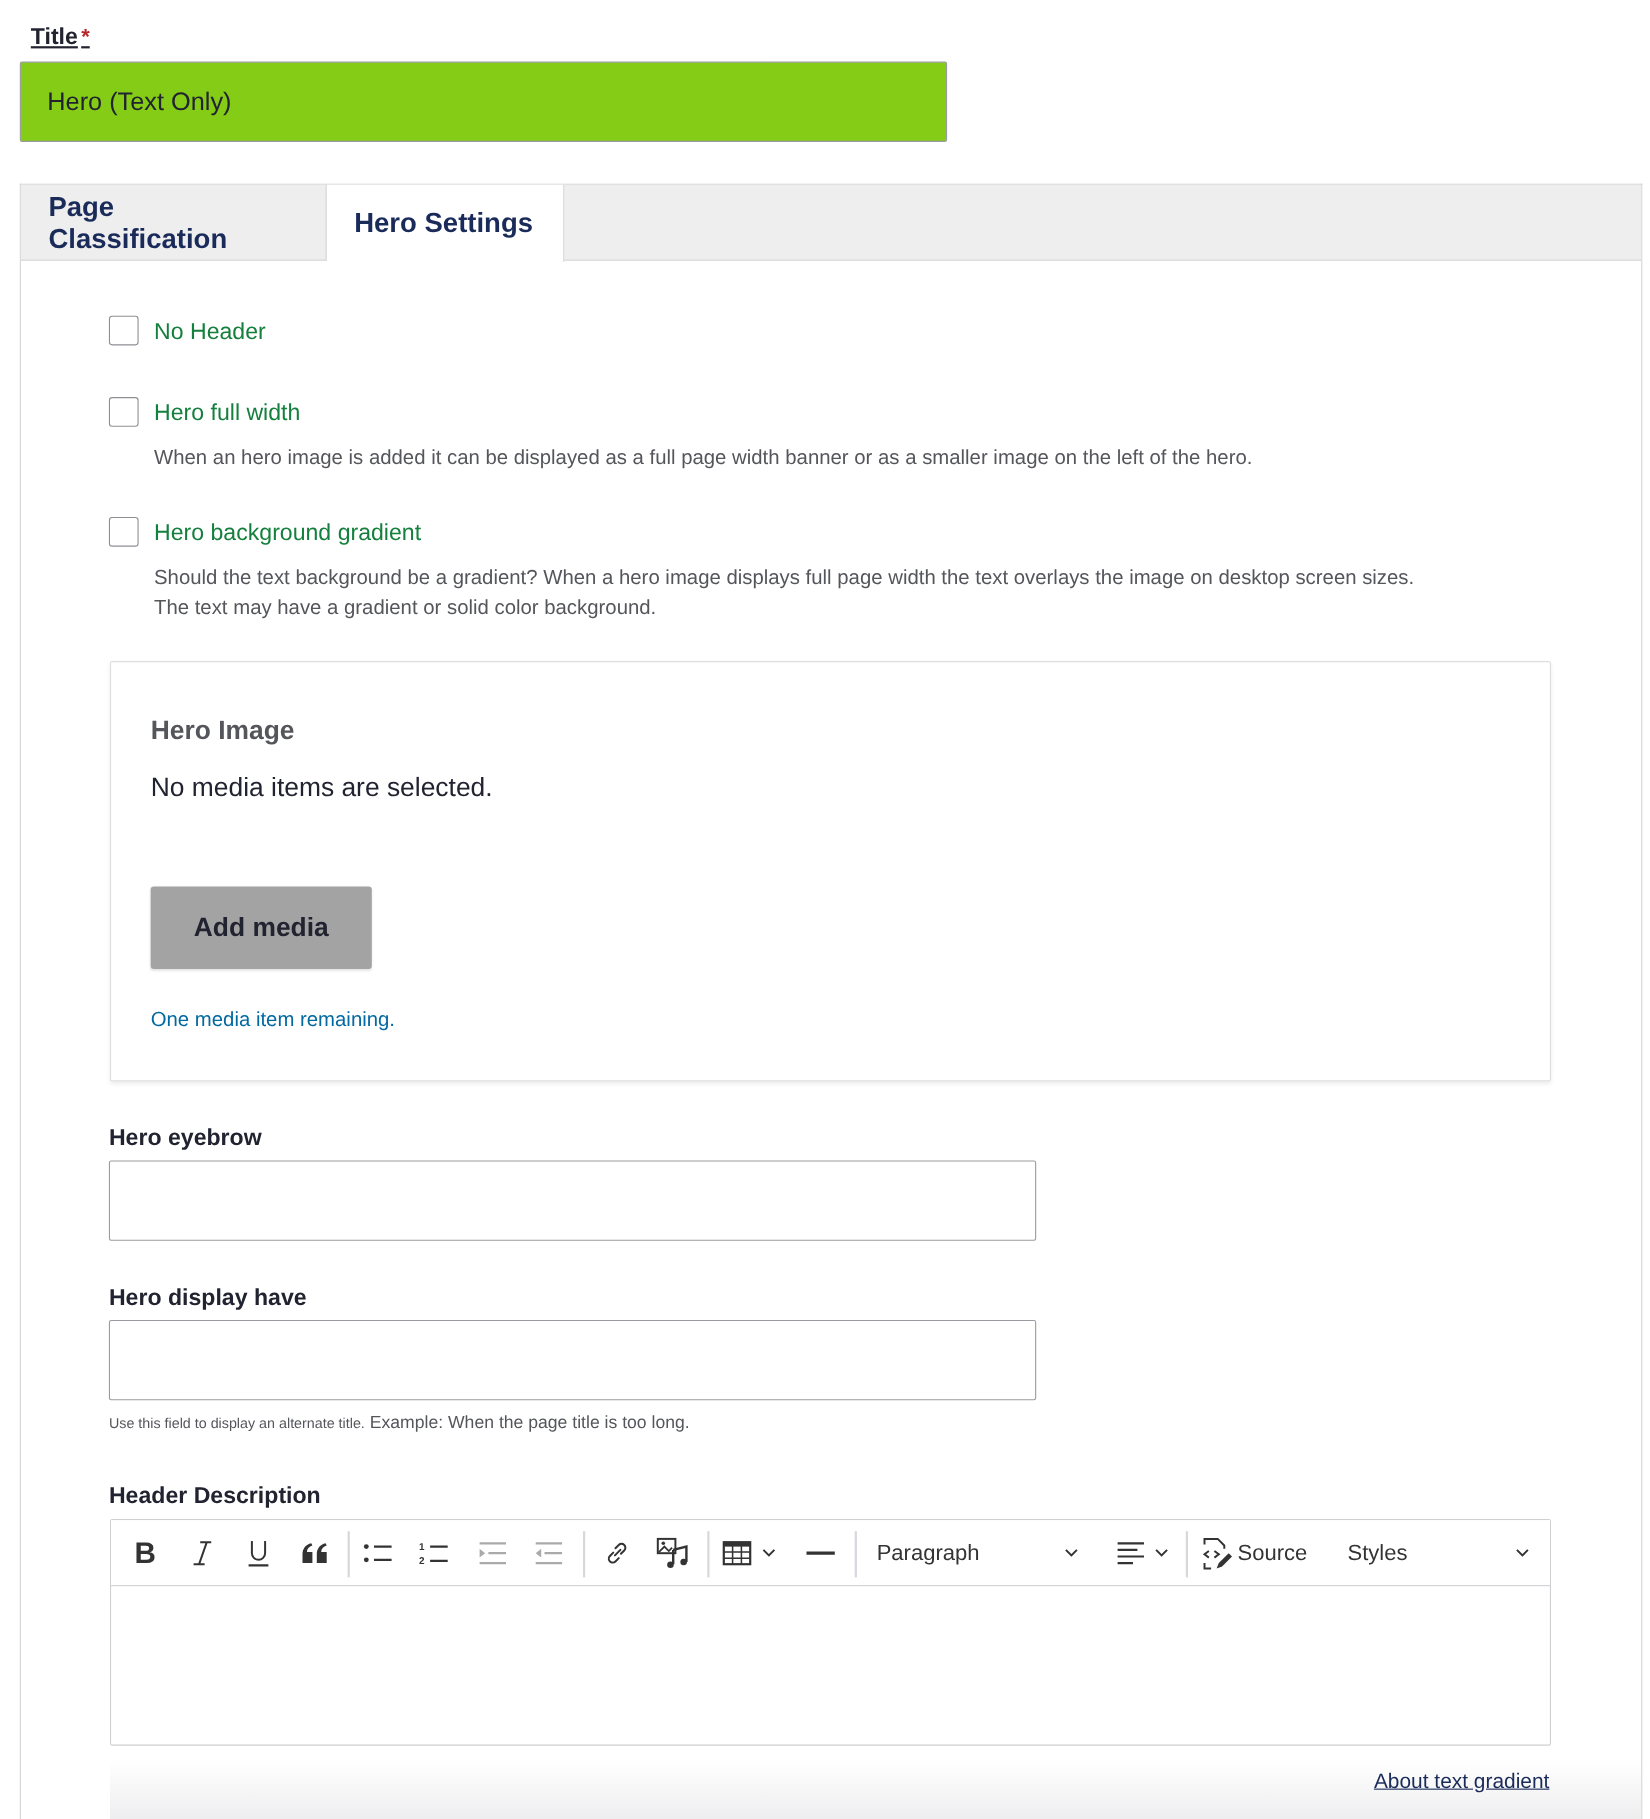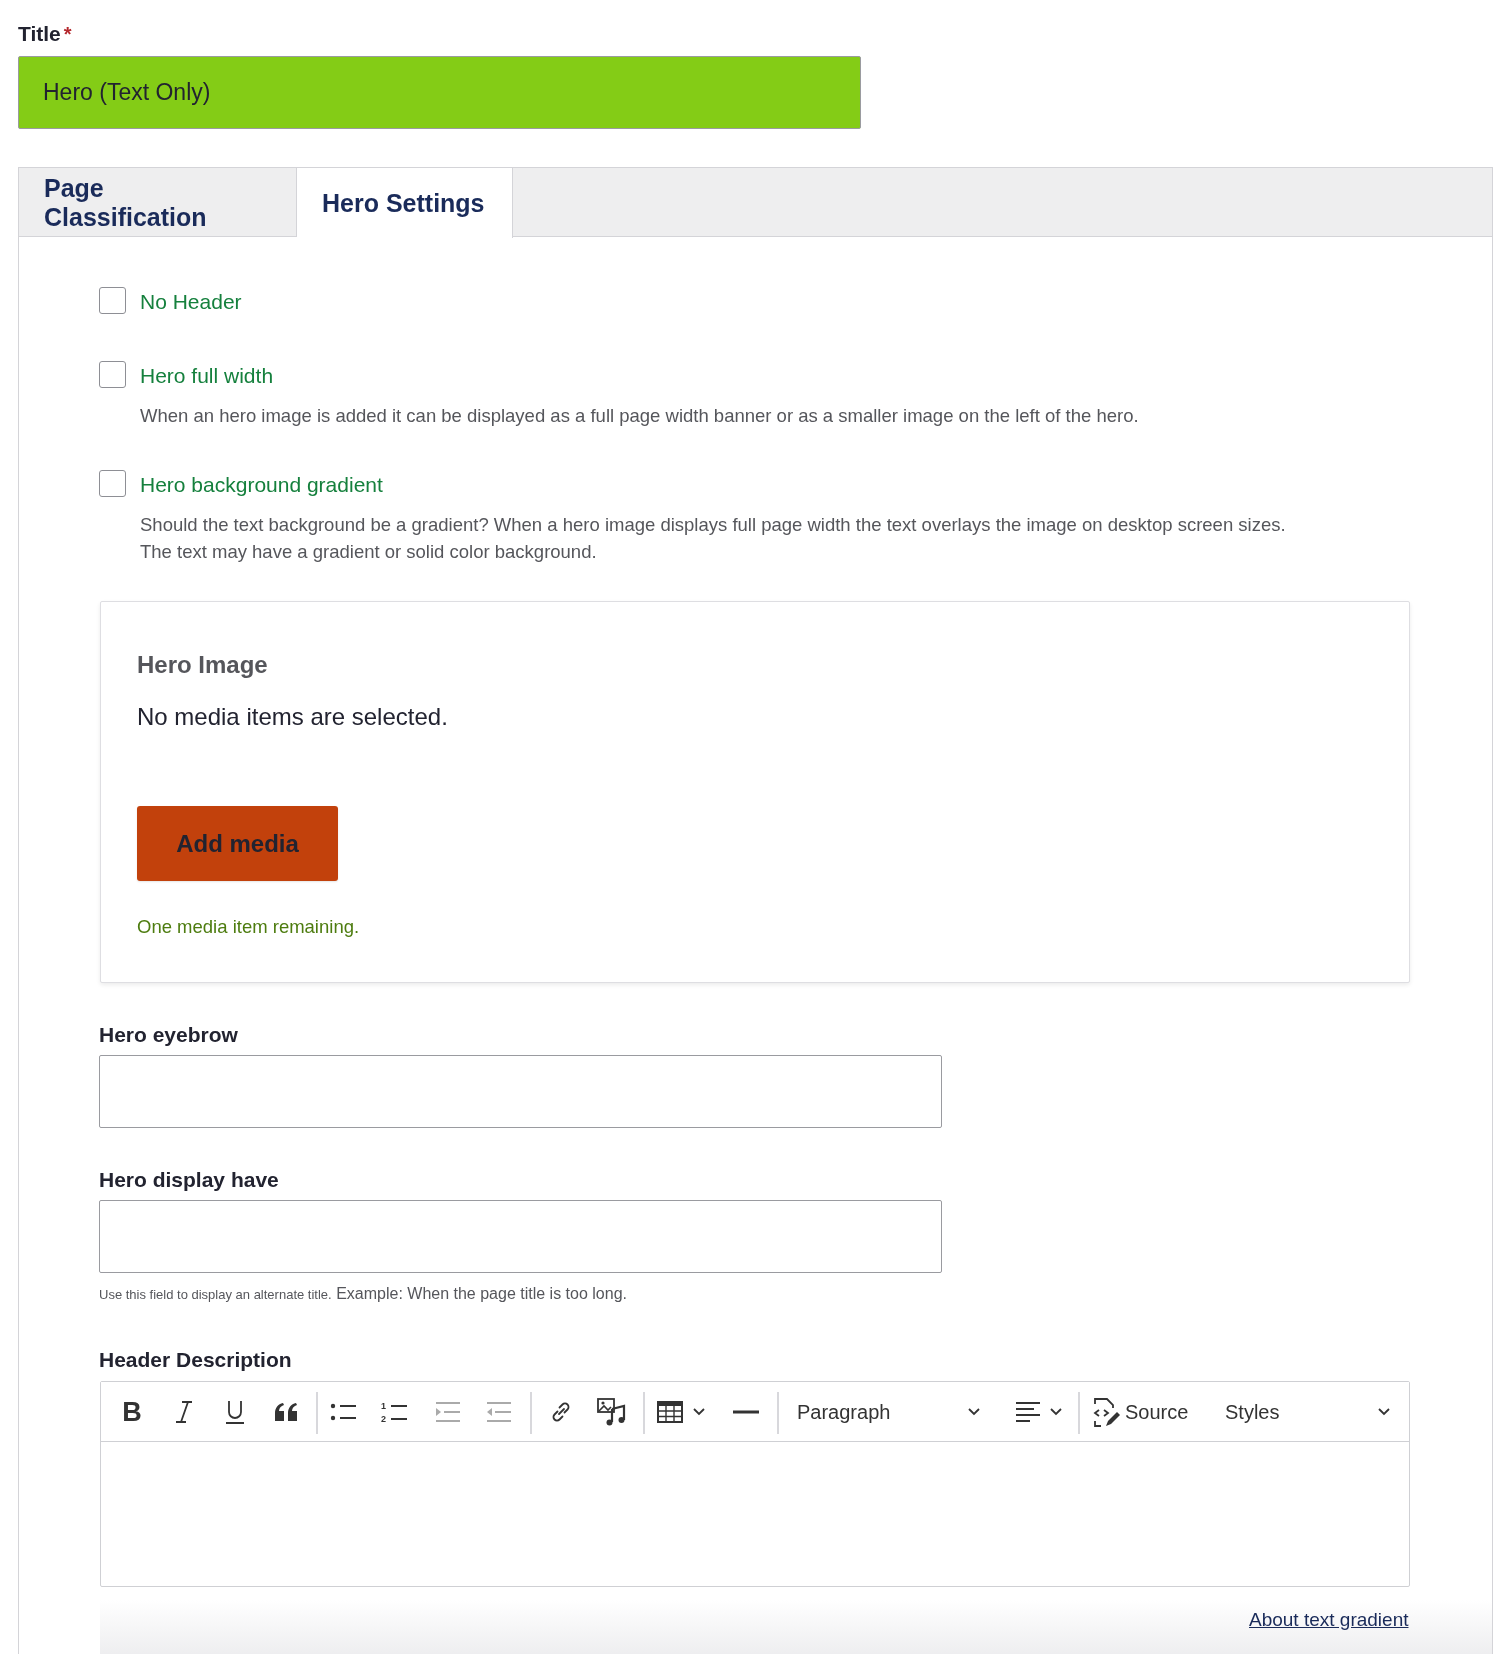--- a/index.html
+++ b/index.html
@@ -6,21 +6,21 @@
   html, body { margin: 0; padding: 0; }
   body {
     width: 1500px; height: 1654px; overflow: hidden; position: relative;
     background: #ffffff;
     font-family: "Liberation Sans", sans-serif;
     color: #222330;
   }
   .abs { position: absolute; }
 
   
-  .title-label { left: 18px; top: 22px; font-size: 21px; font-weight: bold; color: #222330; }
+  .title-label { left: 28px; top: 22px; font-size: 21px; font-weight: bold; color: #222330; text-decoration: underline; }
   .title-label .req { color: #b4282d; margin-left: 3px; font-size: 20px; }
   .title-input {
     left: 18px; top: 56px; width: 843px; height: 73px;
     border: 1.5px solid #9a9ba0; border-radius: 2px; background: #84cc16;
     font-family: "Liberation Sans", sans-serif; font-size: 23px; color: #222330;
     padding: 0 0 0 24px; outline: none;
   }
 
   
   .panel {
@@ -47,26 +47,26 @@
   
   .fieldset {
     left: 100px; top: 601px; width: 1310px; height: 382px;
     border: 1.5px solid #dedee2; border-radius: 2px; background: #fff;
     box-shadow: 0 2px 4px rgba(0,0,0,0.08);
   }
   .fs-legend { left: 137px; top: 625px; font-size: 24px; font-weight: bold; color: #55565b; margin-top: 26px; }
   .fs-empty { left: 137px; top: 703px; font-size: 24px; color: #222330; }
   .add-media {
     left: 137px; top: 806px; width: 201px; height: 75px;
-    background: #c2410c; border-radius: 3px; border: none;
+    background: #a3a3a3; border-radius: 3px; border: none;
     font-family: "Liberation Sans", sans-serif; font-size: 24px; font-weight: bold; color: #222330;
     display: flex; align-items: center; justify-content: center; cursor: pointer;
     box-shadow: 0 1px 2px rgba(0,0,0,0.1);
   }
-  .fs-remaining { left: 137px; top: 916px; font-size: 18.5px; color: #4d7c0f; }
+  .fs-remaining { left: 137px; top: 916px; font-size: 18.5px; color: #0369a1; }
 
   .field-label { font-size: 21px; font-weight: bold; color: #222330; }
   .text-input {
     border: 1.5px solid #9a9ba0; border-radius: 2px; background: #fff; outline: none;
     font-family: "Liberation Sans", sans-serif; font-size: 21px; padding: 0 20px;
   }
 
   
   .editor {
     left: 100px; top: 1381px; width: 1310px; height: 206px;

